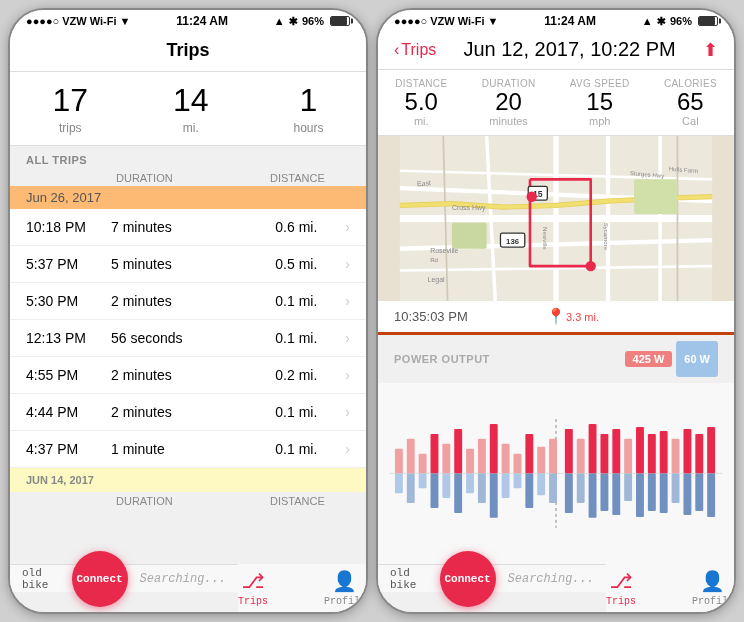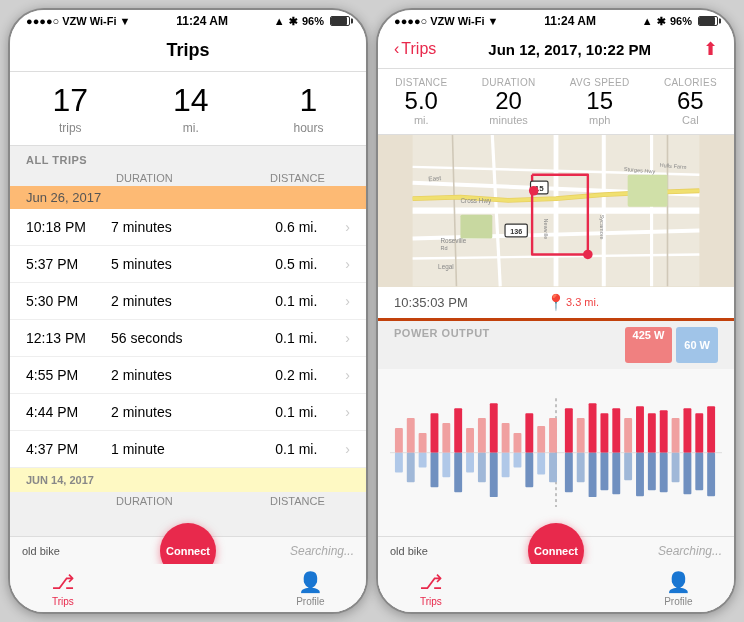--- a/index.html
+++ b/index.html
@@ -150,22 +150,23 @@
       flex-direction: column;
       align-items: center;
       gap: 2px;
       font-size: 10px;
       color: #888;
     }
     .tab-item.active { color: #e8294c; }
     .tab-icon { font-size: 20px; }
     .combined-bottom {
       display: flex;
-      flex-direction: column;
+      flex-direction: row;
       flex-shrink: 0;
+      font-family: Liberation Mono, monospace;
     }
     .bottom-device-row {
       background: #f8f8f8;
       border-top: 1px solid #ddd;
       display: flex;
       align-items: center;
       padding: 4px 12px;
       height: 28px;
     }
     .tab-bar2 {
@@ -187,21 +188,21 @@
     .screen2-header {
       background: #fff;
       padding: 6px 16px 8px;
       border-bottom: 1px solid #ddd;
       display: flex;
       align-items: center;
       gap: 8px;
     }
     .back-btn { color: #e8294c; font-size: 16px; display: flex; align-items: center; gap: 2px; }
     .back-label { color: #e8294c; font-size: 16px; }
-    .trip-date { font-size: 15px; font-weight: 700; color: #000; flex: 1; text-align: center; }
+    .trip-date { font-size: 20px; font-weight: 400; color: #000; flex: 1; text-align: center; }
     .share-btn { color: #e8294c; font-size: 18px; }
     .trip-stats {
       background: #fff;
       display: flex;
       justify-content: space-around;
       padding: 8px 0;
       border-bottom: 1px solid #ddd;
     }
     .ts-item { text-align: center; }
     .ts-label { font-size: 10px; color: #aaa; text-transform: uppercase; letter-spacing: 0.3px; }
@@ -223,20 +224,21 @@
       align-items: center;
       padding: 6px 16px;
       border-bottom: 3px solid #c2410c;
     }
     .map-time { font-size: 13px; color: #555; flex: 1; }
     .map-dist { font-size: 11px; color: #ef4444; flex: 1; text-align: left; }
     .map-pin { text-align: center; flex-shrink: 0; color: #888; font-size: 16px; }
     
     .power-header {
       display: flex;
+      align-items: center;
       padding: 6px 16px;
       background: #f0f0f0;
     }
     .power-label { font-size: 11px; color: #aaa; font-weight: 600; text-transform: uppercase; letter-spacing: 0.5px; flex: 1; }
     .power-425 { background: #f08080; color: #fff; font-size: 11px; font-weight: 600; padding: 2px 8px; border-radius: 3px; margin-right: 4px; }
     .power-60 { background: #a0c4e8; color: #fff; font-size: 11px; font-weight: 600; padding: 12px 8px; border-radius: 3px; }
     
     .chart-container {
       background: #f8f8f8;
       padding: 8px 12px;

